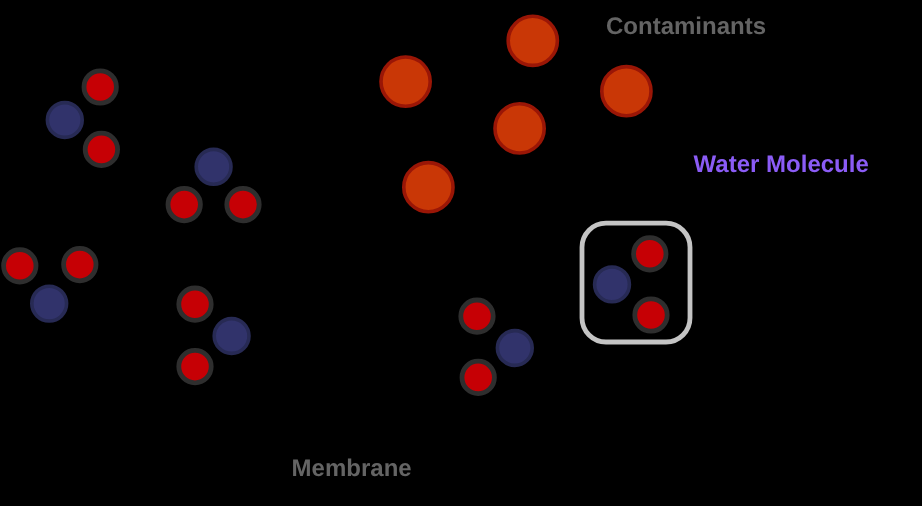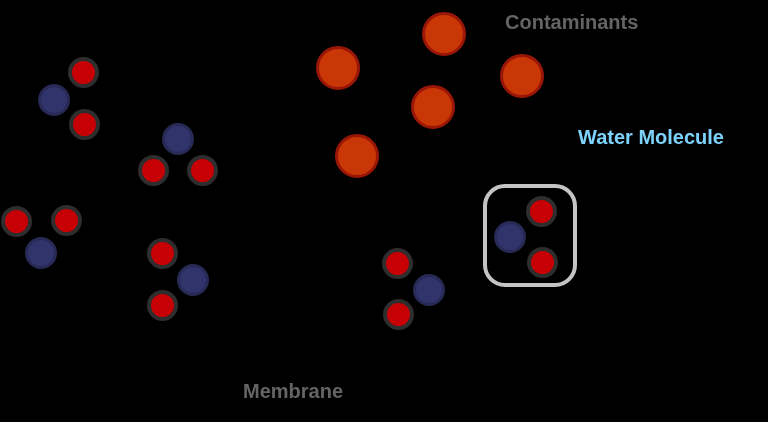--- a/index.html
+++ b/index.html
@@ -34,21 +34,21 @@
     background: transparent;
   }
 </style>
 </head>
 <body>
 
 <div id="canvas" style="background: rgb(0, 0, 0);">
 
   <div class="label" style="left: 505px; top: 12px; color: rgb(100, 100, 100);">Contaminants</div>
 
-  <div class="label" style="left: 578px; top: 127px; color: #7dd3fc;">Water Molecule</div>
+  <div class="label" style="left: 578px; top: 127px; color: #8b5cf6;">Water Molecule</div>
 
   <div class="label" style="left: 243px; top: 381px; color: rgb(100, 100, 100); text-align: center;">Membrane</div>
 
   <div class="highlight-box" style="left: 483px; top: 184px; width: 94px; height: 103px; border: 4px solid rgb(196, 196, 196); border-radius: 22px;"></div>
 
   <div>
       <div class="atom" style="width: 26px; height: 26px; background: rgb(49, 51, 107); border: 3px solid rgb(39, 42, 84); left: 38px; top: 84px;"></div>
       <div class="atom" style="width: 23px; height: 23px; background: rgb(198, 0, 5); border: 4px solid rgb(46, 46, 46); left: 67.5px; top: 56.5px;"></div>
       <div class="atom" style="width: 23px; height: 23px; background: rgb(198, 0, 5); border: 4px solid rgb(46, 46, 46); left: 68.5px; top: 108.5px;"></div>
       <div class="atom" style="width: 26px; height: 26px; background: rgb(49, 51, 107); border: 3px solid rgb(39, 42, 84); left: 162px; top: 123px;"></div>

